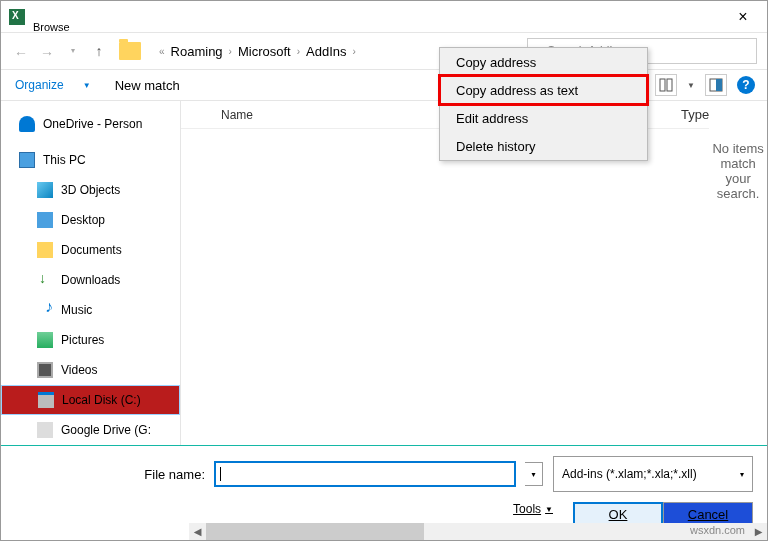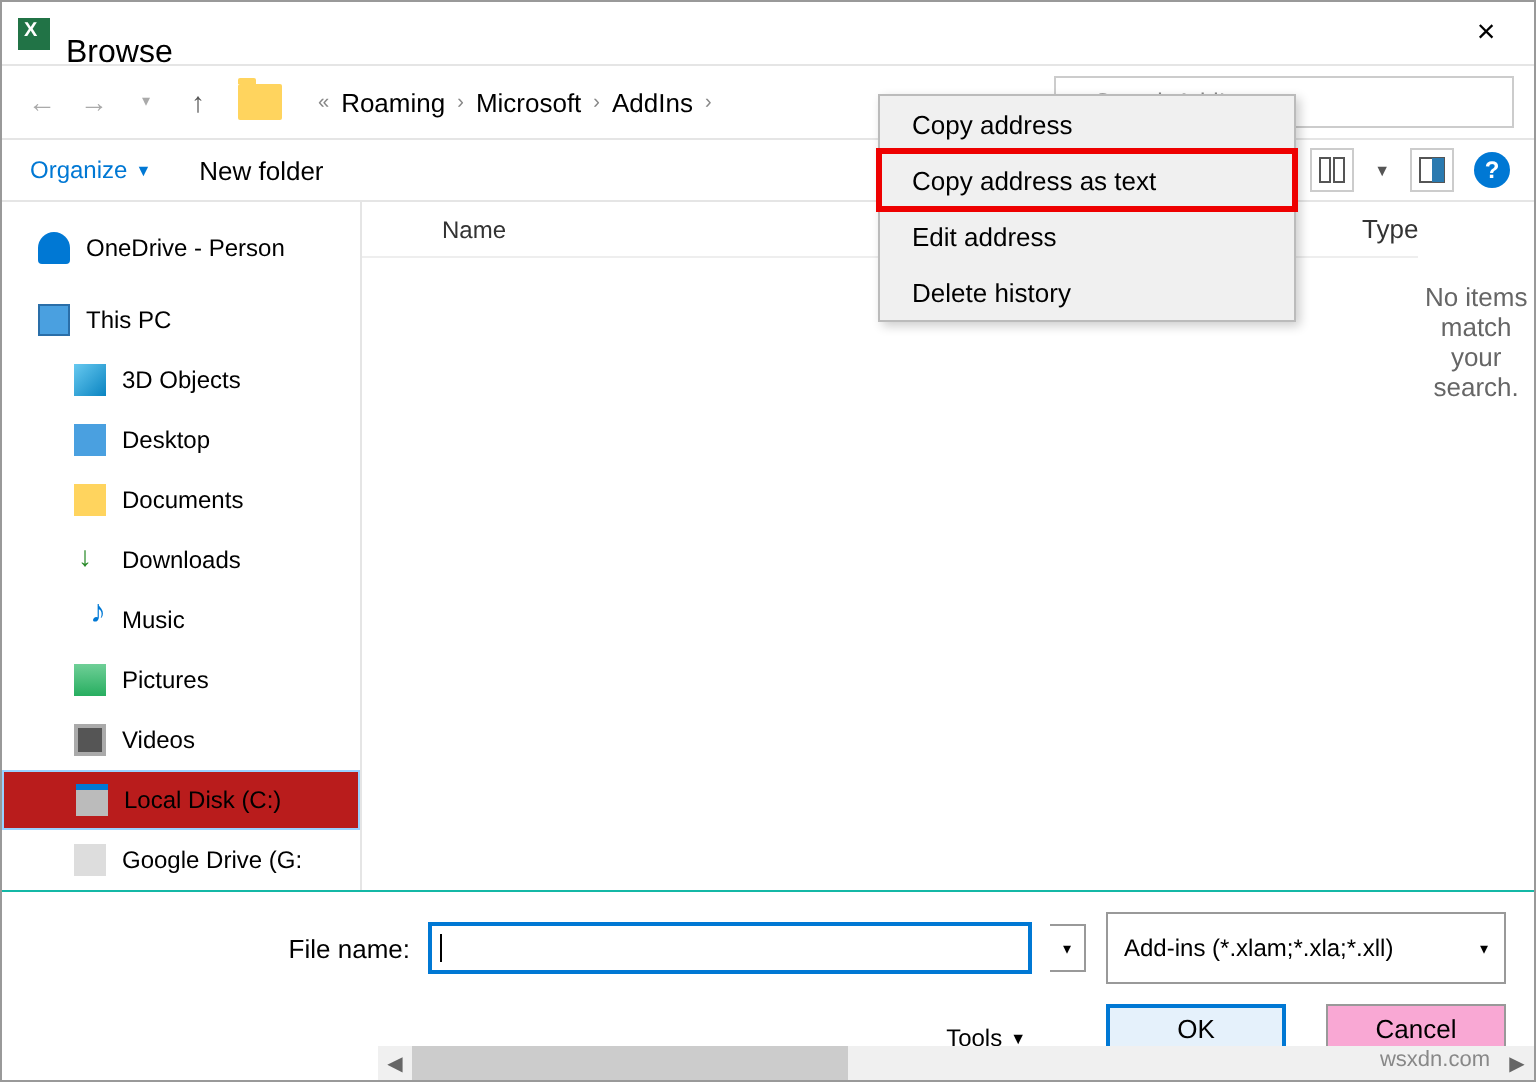--- a/index.html
+++ b/index.html
@@ -1,33 +1,33 @@
 <!DOCTYPE html>
 <html><head>
 <meta charset="utf-8">
 <style>
 * { box-sizing: border-box; margin: 0; padding: 0; font-family: "Segoe UI", sans-serif; font-size: 12px; }
 body { background: #fff; }
 .dialog { width: 768px; height: 541px; border: 1px solid #999; background: #fff; position: relative; display: flex; flex-direction: column; }
 .titlebar { height: 32px; display: flex; align-items: center; padding: 0 8px; border-bottom: 1px solid #e5e5e5; }
 .titlebar .app-icon { width: 16px; height: 16px; background: #217346; margin-right: 8px; position: relative; }
 .titlebar .app-icon::after { content: "X"; position: absolute; color: #fff; font-size: 10px; font-weight: bold; left: 3px; top: 1px; }
-.titlebar .title { flex: 1; font-size: 16px; margin-top: 20px; }
+.titlebar .title { flex: 1; font-size: 11px; margin-top: 20px; }
 .titlebar .close { width: 32px; text-align: center; font-size: 16px; cursor: pointer; }
 .navbar { height: 36px; display: flex; align-items: center; padding: 0 10px; gap: 6px; }
 .nav-arrow { width: 20px; height: 20px; color: #aaa; font-size: 14px; text-align: center; line-height: 20px; }
 .nav-arrow.up { color: #555; }
 .folder-icon { width: 22px; height: 18px; background: #ffd45e; border-radius: 1px; position: relative; margin: 0 4px; }
 .folder-icon::before { content: ""; position: absolute; top: -3px; left: 0; width: 9px; height: 3px; background: #ffd45e; border-radius: 1px 1px 0 0; }
 .breadcrumb { display: flex; align-items: center; gap: 2px; flex: 1; height: 26px; padding: 0 4px; }
 .breadcrumb .chev { color: #888; font-size: 10px; padding: 0 4px; }
 .breadcrumb span { font-size: 13px; }
 .searchbox { width: 230px; height: 26px; border: 1px solid #ccc; display: flex; align-items: center; padding: 0 6px; color: #888; gap: 6px; }
 .toolbar { height: 32px; border-top: 1px solid #e5e5e5; border-bottom: 1px solid #e5e5e5; display: flex; align-items: center; padding: 0 14px; gap: 24px; position: relative; }
-.toolbar .organize { color: #0078d4; display: flex; align-items: center; gap: 4px; font-size: 13px; }
+.toolbar .organize { color: #0078d4; display: flex; align-items: center; gap: 19px; font-size: 13px; }
 .toolbar .newfolder { font-size: 13px; }
 .toolbar-right { position: absolute; right: 12px; display: flex; align-items: center; gap: 10px; }
 .view-btn { width: 22px; height: 22px; border: 1px solid #ccc; display: flex; align-items: center; justify-content: center; }
 .view-drop { font-size: 8px; color: #555; }
 .help { width: 18px; height: 18px; border-radius: 50%; background: #0078d4; color: #fff; text-align: center; line-height: 18px; font-size: 12px; font-weight: bold; }
 .body { flex: 1; display: flex; min-height: 0; }
 .nav-tree { width: 180px; border-right: 1px solid #e5e5e5; overflow: hidden; padding-top: 8px; }
 .nav-item { height: 30px; display: flex; align-items: center; padding-left: 18px; gap: 8px; font-size: 13px; text-align: center; }
 .nav-item.child { padding-left: 36px; }
 .nav-item.selected { background: #b91c1c; border: 1px solid #99d1ff; }
@@ -59,23 +59,23 @@
 .scroll-h .track { flex:1; height:17px; position:relative; }
 .scroll-h .thumb { position:absolute; left:0; width:40%; height:100%; background:#ccc; }
 .scroll-h .arr { width:17px; text-align:center; color:#666; font-size:10px; }
 .bottom { border-top: 1px solid #14b8a6; padding: 10px 14px 14px; }
 .row { display: flex; align-items: center; gap: 10px; margin-bottom: 10px; }
 .row .lbl { width: 190px; text-align: right; font-size: 13px; }
 .fname-input { width: 300px; height: 24px; border: 1px solid #0078d4; outline: 1px solid #0078d4; padding: 0 4px; display: flex; align-items: center; }
 .fname-input .cursor { width:1px; height:14px; background:#000; }
 .fname-drop { width: 18px; height: 24px; border: 1px solid #999; border-left: none; display: flex; align-items: center; justify-content: center; font-size: 8px; }
 .filter { flex: 1; height: 36px; border: 1px solid #999; display: flex; align-items: center; padding: 0 8px; justify-content: space-between; font-size: 13px; }
-.buttons { display: flex; justify-content: flex-end; gap: 20px; align-items: flex-end; }
+.buttons { display: flex; justify-content: flex-end; gap: 0; align-items: flex-start; text-decoration: underline; }
 .tools { font-size: 13px; display: flex; align-items: center; gap: 4px; margin-right: 20px; }
-.btn { width: 90px; height: 24px; border: 1px solid #999; background: #f9a8d4; font-size: 13px; }
+.btn { width: 90px; height: 24px; border: 1px solid #999; background: #1d4ed8; font-size: 13px; }
 .btn.primary { border: 2px solid #0078d4; background: #e5f1fb; }
 .watermark { position: absolute; bottom: 4px; right: 22px; font-size: 11px; color: #888; }
 </style>
 </head>
 <body>
 
 <div class="dialog">
 
   <div class="titlebar">
     <div class="app-icon"></div>
@@ -102,21 +102,21 @@
       <span style="font-size:13px;">⌕</span>
       <span>Search AddIns</span>
     </div>
   </div>
 
   <div class="toolbar">
     <div class="organize">
       <span>Organize</span>
       <span style="font-size:8px;">▼</span>
     </div>
-    <div class="newfolder">New folder</div>
+    <div class="newfolder">New match</div>
     <div class="toolbar-right">
       <div class="view-btn">
         <svg width="14" height="14">
             <rect x="1" y="1" width="5" height="12" fill="none" stroke="#555"></rect>
             <rect x="8" y="1" width="5" height="12" fill="none" stroke="#555"></rect>
           </svg>
       </div>
       <span class="view-drop">▼</span>
       <div class="view-btn">
         <svg width="14" height="14">

